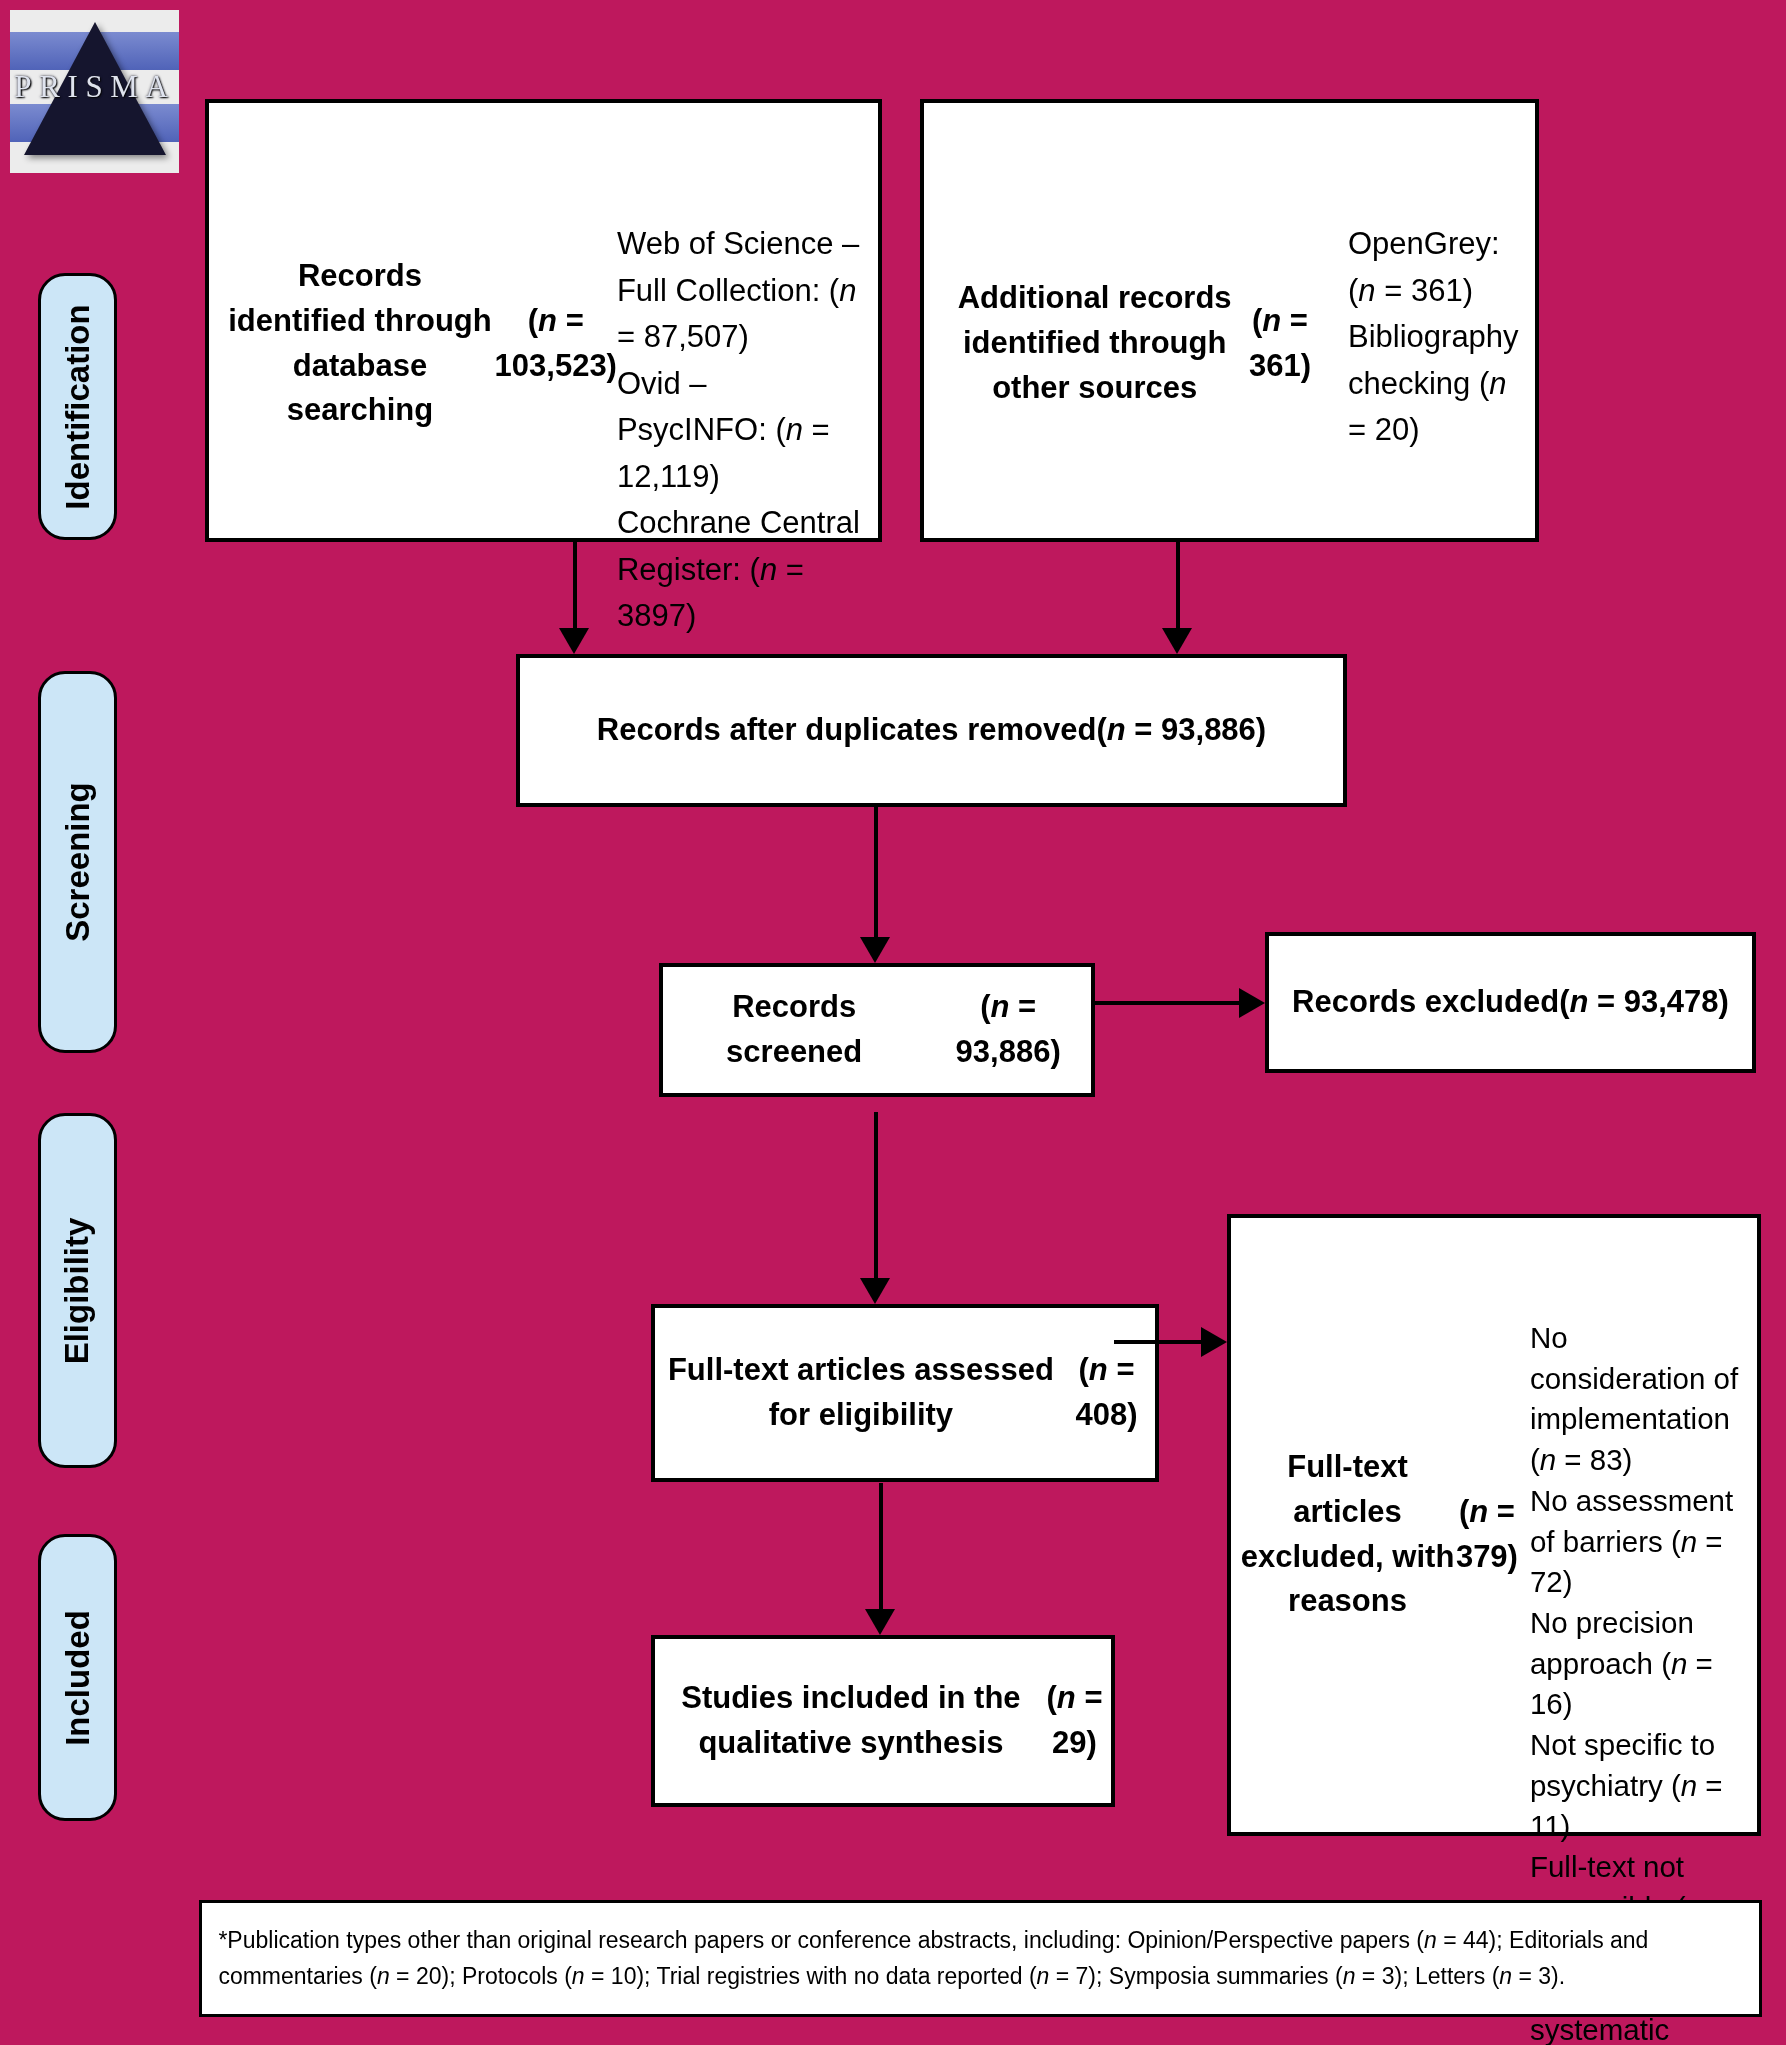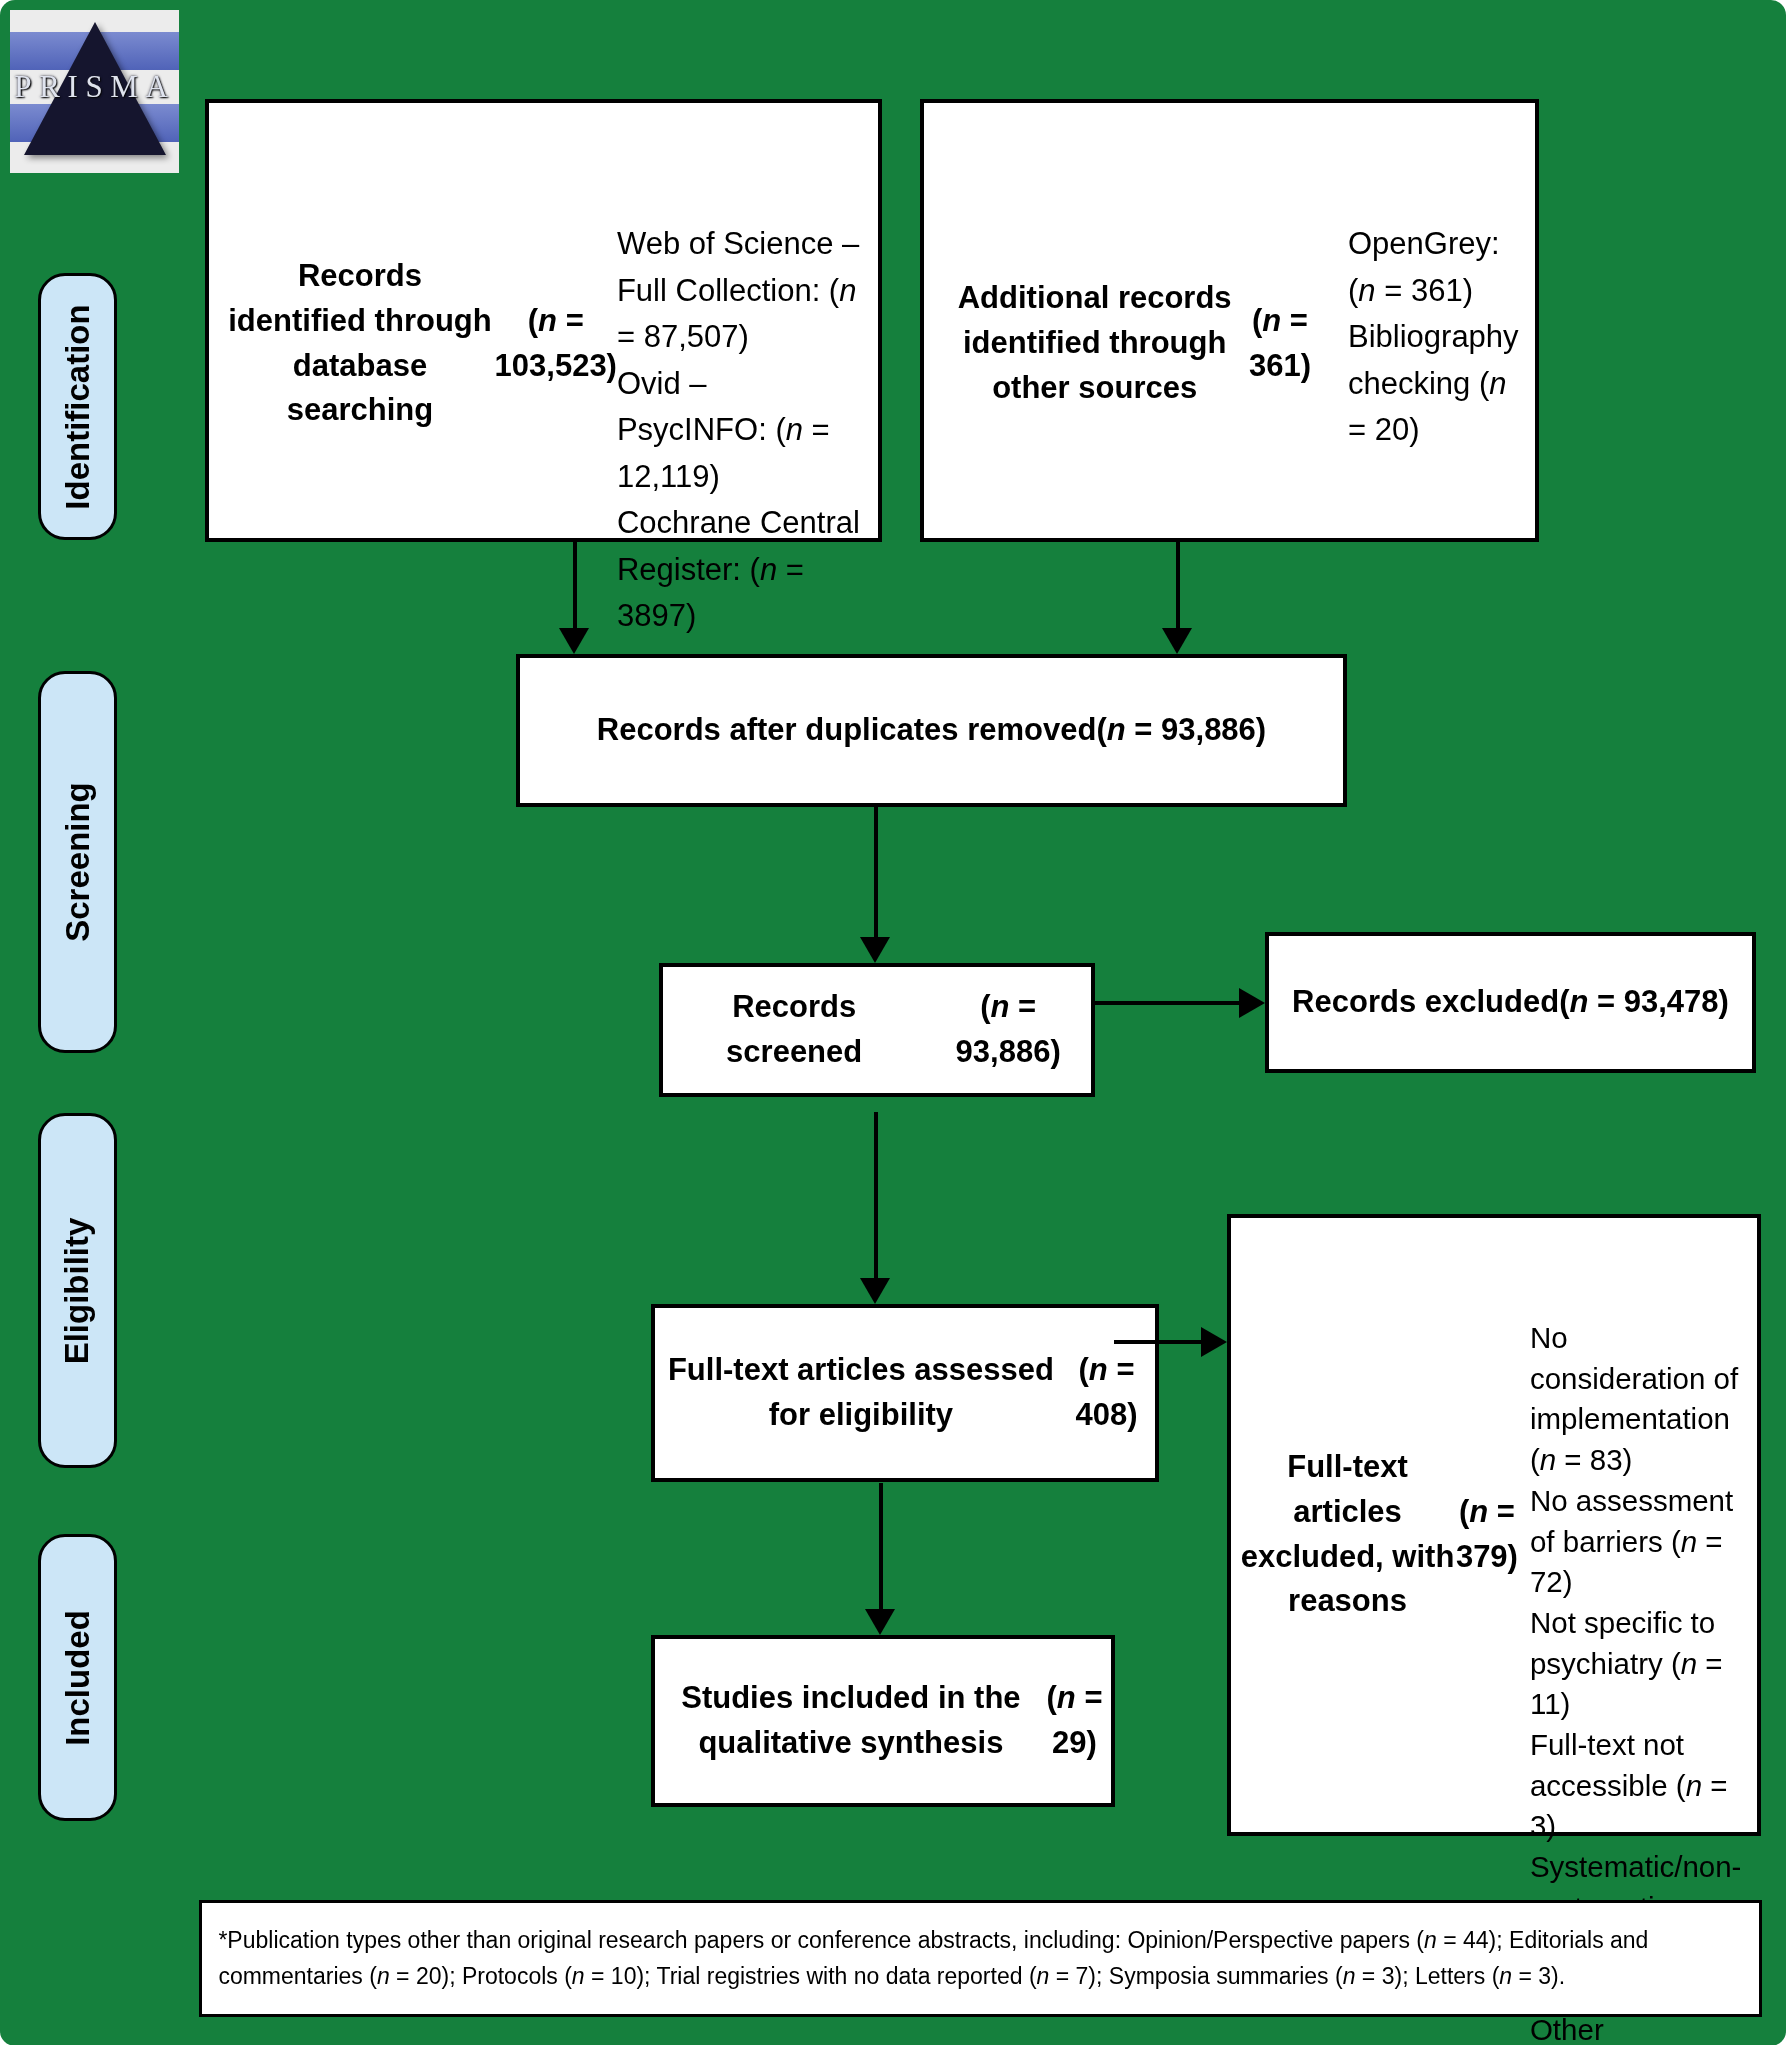--- a/index.html
+++ b/index.html
@@ -1,18 +1,18 @@
 <!DOCTYPE html>
 <html style="font-size:8.7px"><head>
 <meta charset="utf-8">
 <style>
   html,body{margin:0;padding:0;background:#fff;}
   #canvas{
-    position:relative;width:1786px;height:2046px;background:#15803d;
-    font-family:"Liberation Sans",sans-serif;color:#000;overflow:hidden;border-radius:15px;
+    position:relative;width:1786px;height:2046px;background:#be185d;
+    font-family:"Liberation Sans",sans-serif;color:#000;overflow:hidden;
   }
   
   .flowbox{
     position:absolute;background:#fff;border:4.4px solid #000;box-sizing:border-box;
     display:flex;flex-direction:row;align-items:center;text-align:center;
   }
   .flowbox.center{justify-content:center;}
   .flowbox .title{font-weight:bold;font-size:31px;line-height:1.45;}
   .flowbox .count{font-weight:bold;font-size:31px;line-height:1.45;}
   .details{align-self:stretch;text-align:left;font-size:31px;line-height:1.5;}
@@ -125,20 +125,21 @@
     <div class="title">Full-text articles assessed for eligibility</div>
     <div class="count">(<i>n</i> = 408)</div>
   </div>
 
   <div class="flowbox" style="left:1227px;top:1214px;width:534px;height:622px;padding:30px 8.2px 11px 8.2px;align-items:center;">
     <div class="title">Full-text articles excluded, with reasons</div>
     <div class="count">(<i>n</i> = 379)</div>
     <div class="details" style="margin-top:70px;font-size:29.5px;line-height:1.38;padding:0 2.7px 0 12px;">
       <div class="detail-line">No consideration of implementation (<i>n</i> = 83)</div>
       <div class="detail-line">No assessment of barriers (<i>n</i> = 72)</div>
+      <div class="detail-line">No precision approach (<i>n</i> = 16)</div>
       <div class="detail-line">Not specific to psychiatry (<i>n</i> = 11)</div>
       <div class="detail-line">Full-text not accessible (<i>n</i> = 3)</div>
       <div class="detail-line">Systematic/non-systematic reviews (<i>n</i> = 107)</div>
       <div class="detail-line">Other publication type (<i>n</i> = 87)*</div>
     </div>
   </div>
 
   <div class="flowbox center" style="left:651px;top:1635px;width:464px;height:172px;padding:0 4.4px;">
     <div class="title">Studies included in the qualitative synthesis</div>
     <div class="count">(<i>n</i> = 29)</div>

